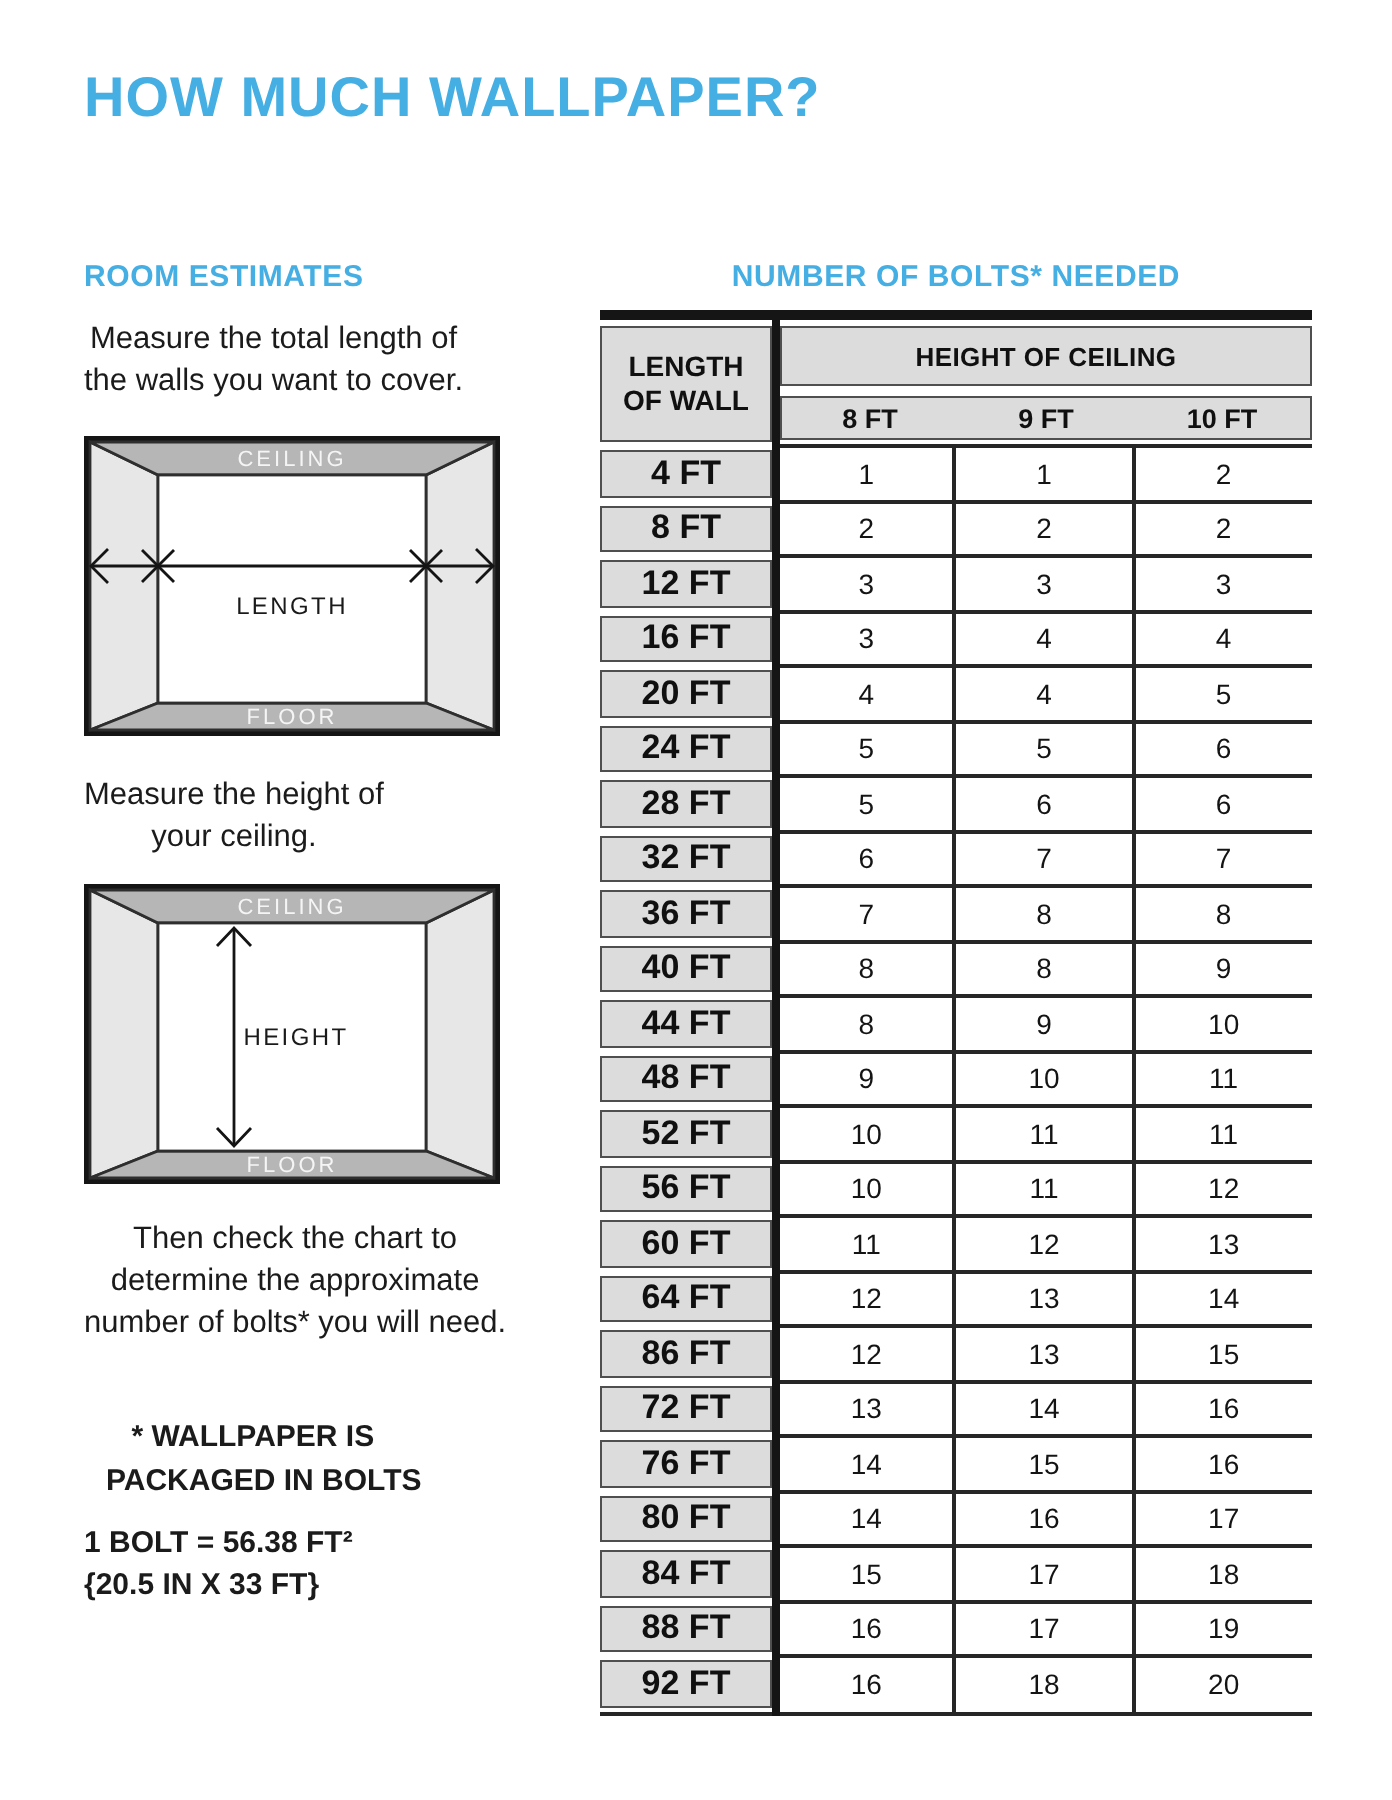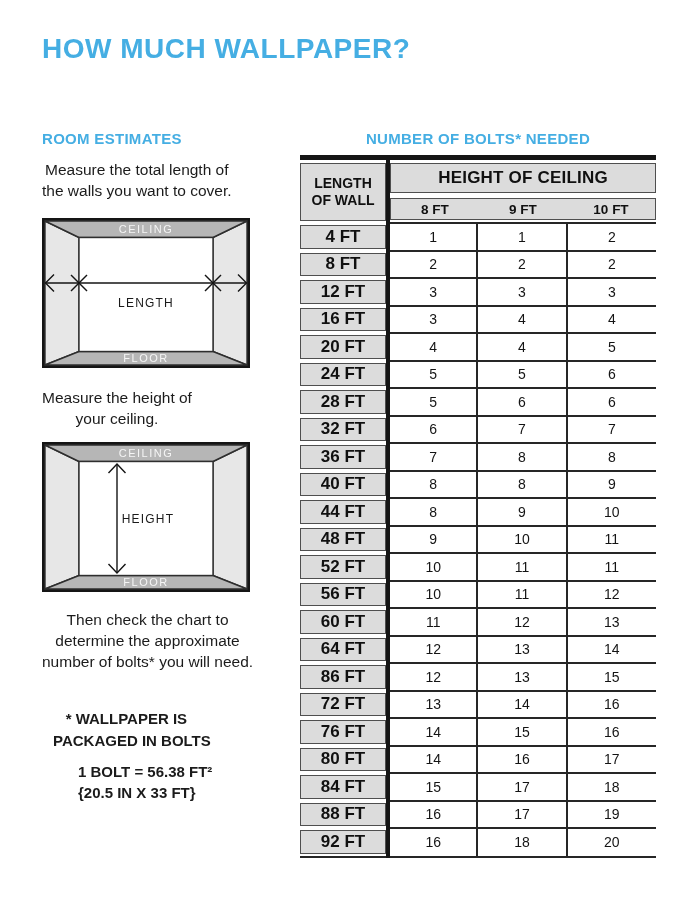--- a/index.html
+++ b/index.html
@@ -26,21 +26,21 @@
   .step span{display:block;text-align:center;}
   .step1{top:159px;}
   .diagram1{top:218px;}
   .step2{top:387px;}
   .diagram2{top:442px;}
   .step3{top:593px;margin-top:16px;}
   .note{top:708px;font-size:15px;font-weight:bold;line-height:22px;}
   .note span{display:block;text-align:center;}
   .note .indent{padding-left:11px;}
   .bolt-info{top:761px;font-size:15px;font-weight:bold;line-height:21px;}
-  .bolt-info span{display:block;margin-left:36px;}
+  .bolt-info span{display:block;}
 
   
   .room-svg{display:block;}
   .room-svg .outer{fill:#fff;stroke:var(--line-dark);stroke-width:3;}
   .room-svg .cf{fill:var(--wall-dark);stroke:var(--line-mid);stroke-width:1.4;}
   .room-svg .side{fill:var(--wall-light);stroke:var(--line-mid);stroke-width:1.4;}
   .room-svg .back{fill:#fff;stroke:var(--line-mid);stroke-width:1.4;}
   .room-svg .band-label{font-size:11px;letter-spacing:1.5px;fill:#f5f5f5;}
   .room-svg .dim-label{font-size:12px;letter-spacing:1.2px;fill:#1a1a1a;}
   .room-svg .arrow{stroke:#141414;stroke-width:1.4;fill:none;}
@@ -52,21 +52,21 @@
   table{width:100%;border-collapse:collapse;table-layout:fixed;}
   th,td{padding:0;}
   thead tr.r1{height:36px;}
   thead tr.r2{height:26px;}
   tbody tr{height:27.5px;}
   .gbox{margin:2px 0;background:var(--cell-gray);border:1px solid #4f4f4f;
         display:flex;align-items:center;justify-content:center;font-weight:bold;color:#101010;}
   th.corner{border-right:4px solid var(--line-dark);}
   th.corner .gbox{height:56px;flex-direction:column;font-size:14px;line-height:17px;}
   th.hoc{border-left:4px solid var(--line-dark);}
-  th.hoc .gbox{height:28px;font-size:17px;letter-spacing:.2px;}
+  th.hoc .gbox{height:28px;font-size:13px;letter-spacing:.2px;}
   th.subrow{border-left:4px solid var(--line-dark);}
   th.subrow .gbox{height:20px;font-size:13.5px;padding:0;}
   th.subrow .gbox span{flex:1;text-align:center;}
   th.rowlabel{border-right:4px solid var(--line-dark);}
   th.rowlabel .gbox{height:21.5px;font-size:17px;}
   td.cell{height:25px;background:#fff;text-align:center;font-size:14px;color:#141414;
           border-top:2px solid #262626;border-bottom:2px solid #262626;border-right:2px solid #262626;}
   td.cell.first{border-left:4px solid var(--line-dark);}
   td.cell:last-child{border-right:none;}
   tbody tr:last-child th{border-bottom:2px solid #262626;}

